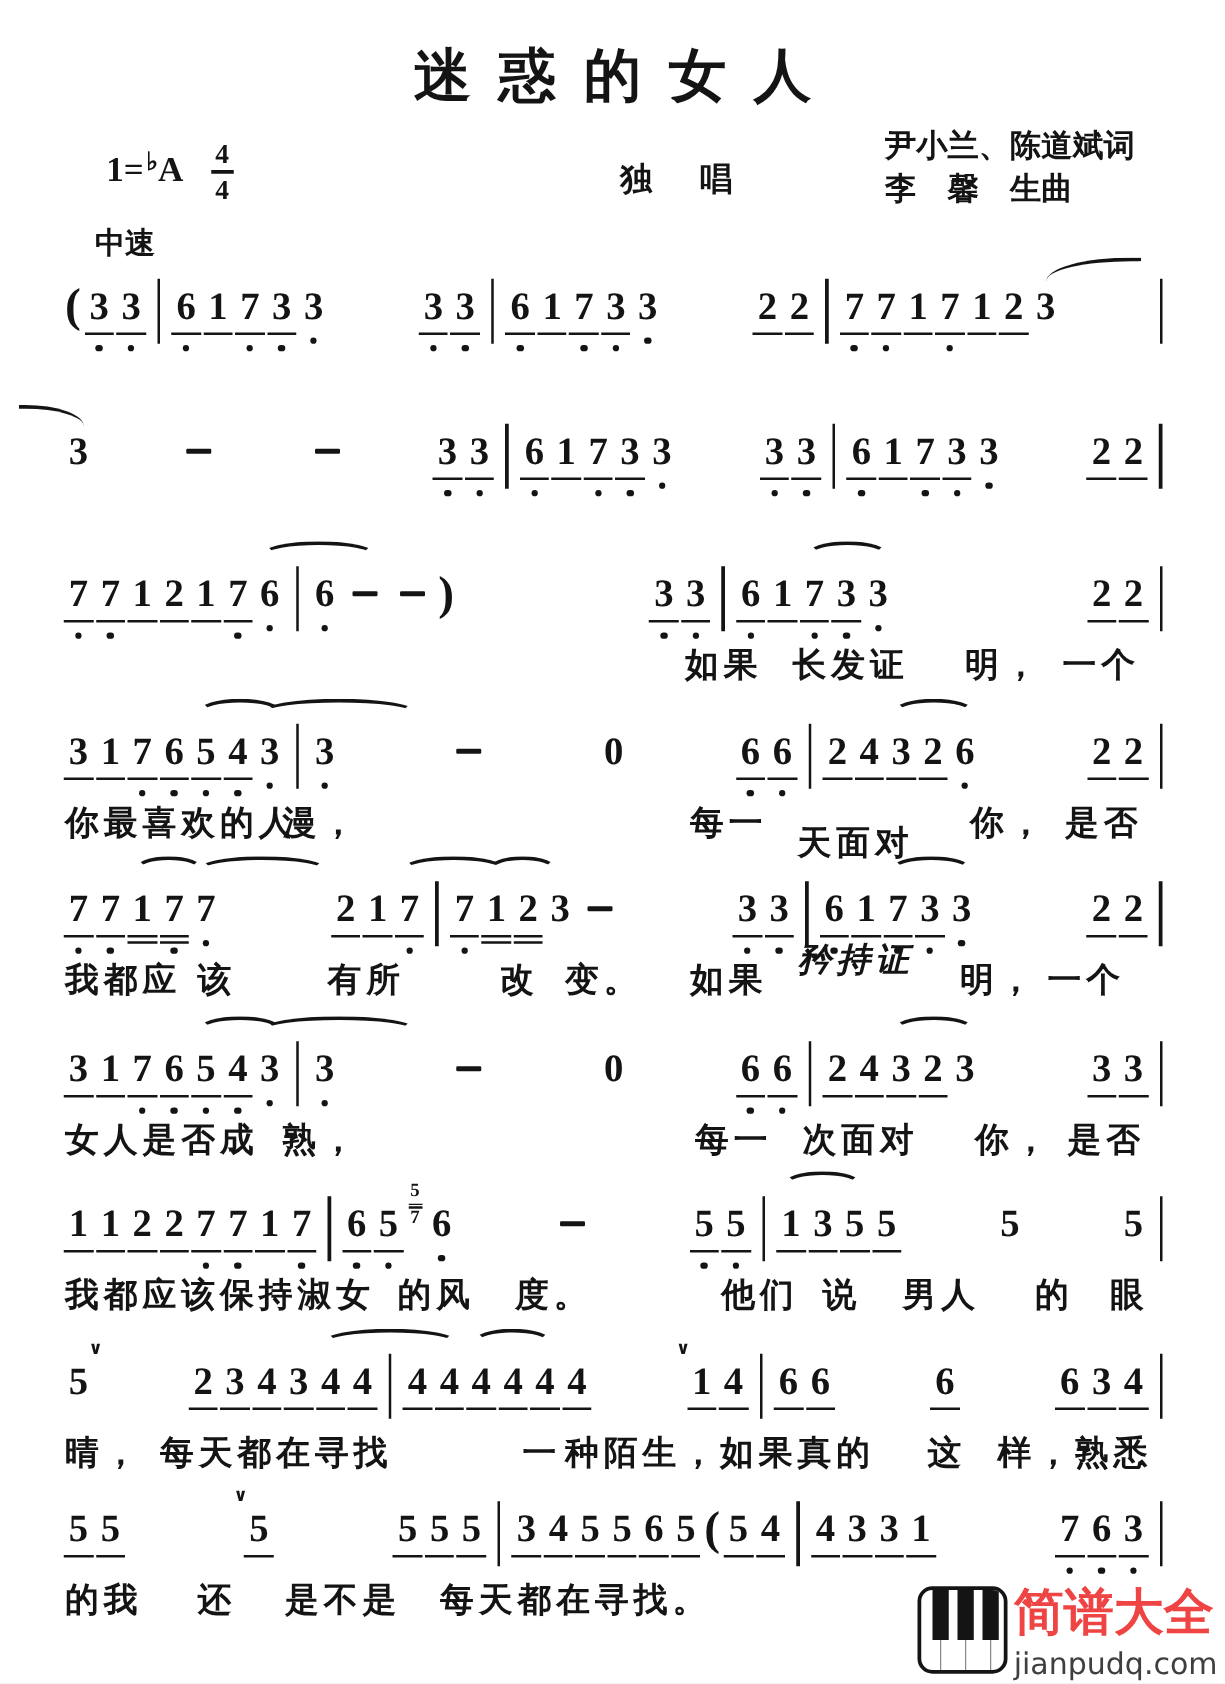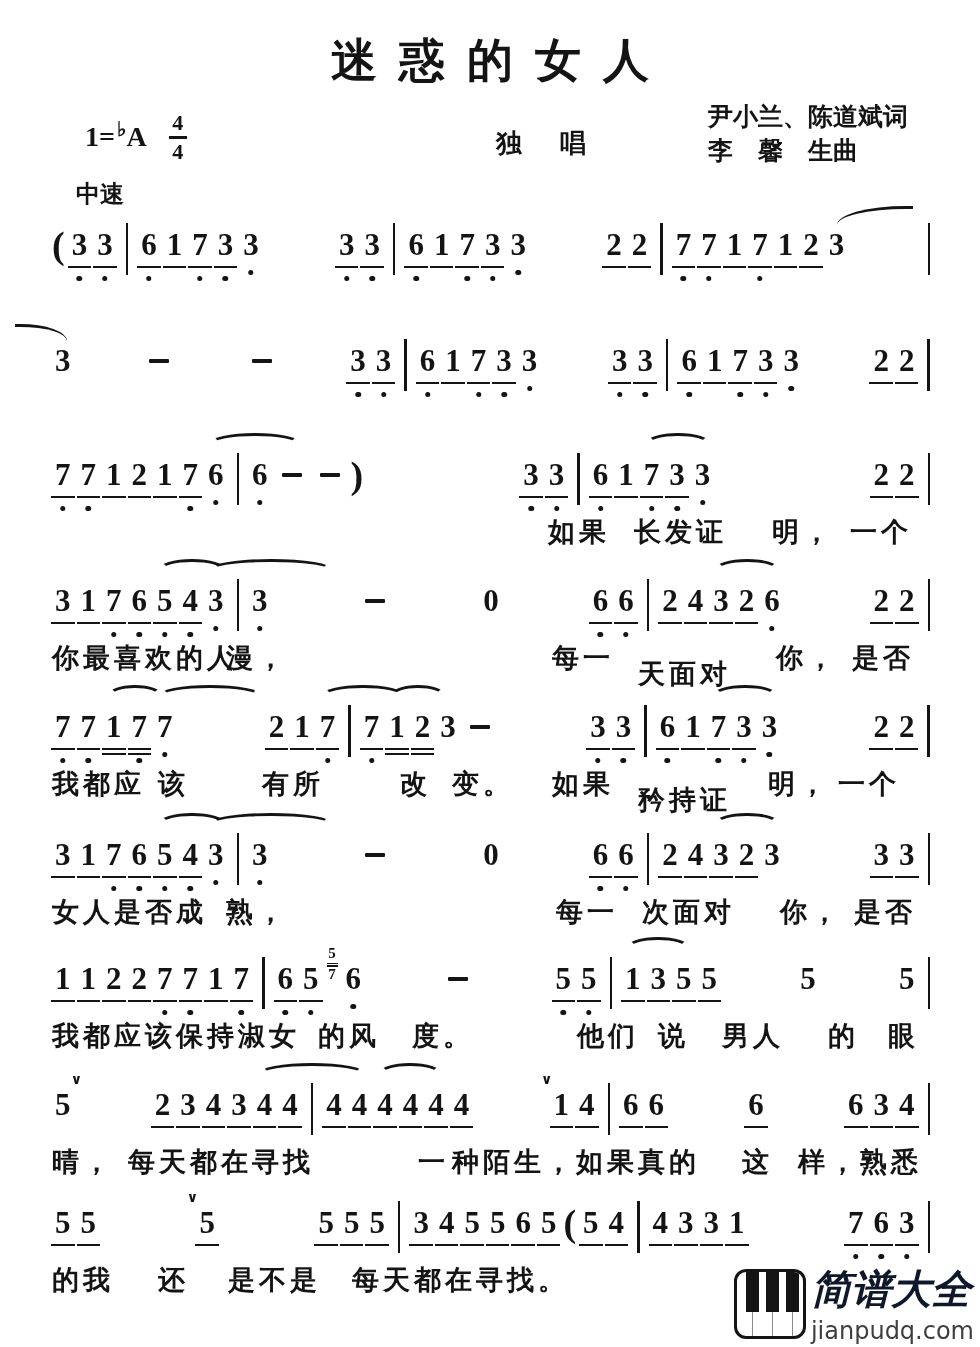--- a/index.html
+++ b/index.html
@@ -593,21 +593,21 @@
             <i class="b b1"></i>
           </div>
           <div class="bar"></div>
         </div>
         <span class="lyr" style="left: 52px; top: 56px;">我都应</span>
         <span class="lyr" style="left: 158px; top: 56px;">该</span>
         <span class="lyr" style="left: 262px; top: 56px;">有所</span>
         <span class="lyr" style="left: 400px; top: 56px;">改</span>
         <span class="lyr" style="left: 452px; top: 56px;">变。</span>
         <span class="lyr" style="left: 552px; top: 56px;">如果</span>
-        <span class="lyr" style="left: 638px; top: 72px;">矜持证</span>
+        <span class="lyr" style="left: 638px; top: 40px; font-style: italic;">矜持证</span>
         <span class="lyr" style="left: 768px; top: 56px;">明，</span>
         <span class="lyr" style="left: 838px; top: 56px;">一个</span>
       </div>
       <div class="sys" style="top: 838px;">
         <div class="mline">
           <div class="note">
             <b class="sym">3</b>
             <i class="b b1"></i>
           </div>
           <div class="note">
@@ -1022,17 +1022,17 @@
   <div class="wm">
     <div class="wmicon">
       <i class="bk" style="left:9px"></i>
         <i class="bk" style="left:29px"></i>
         <i class="bk" style="left:49px"></i>
       <i class="wl" style="left:15px"></i>
         <i class="wl" style="left:35px"></i>
         <i class="wl" style="left:55px"></i>
     </div>
     <div class="wmtxt">
-      <div class="wmname" style="color: #0f172a; font-style: italic;">简谱大全</div>
+      <div class="wmname" style="color: #ef4444;">简谱大全</div>
       <div class="wmurl" style="color: rgb(63, 63, 63);">jianpudq.com</div>
     </div>
   </div>
 </div>
 
 </body></html>

